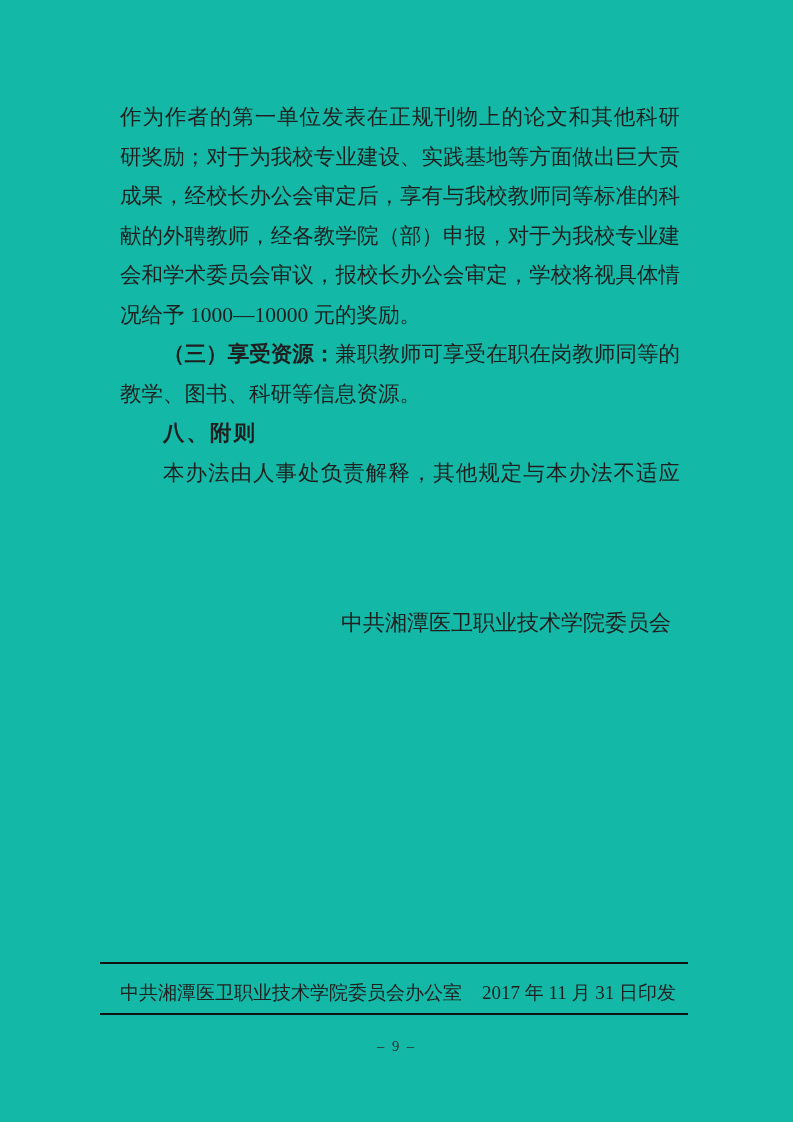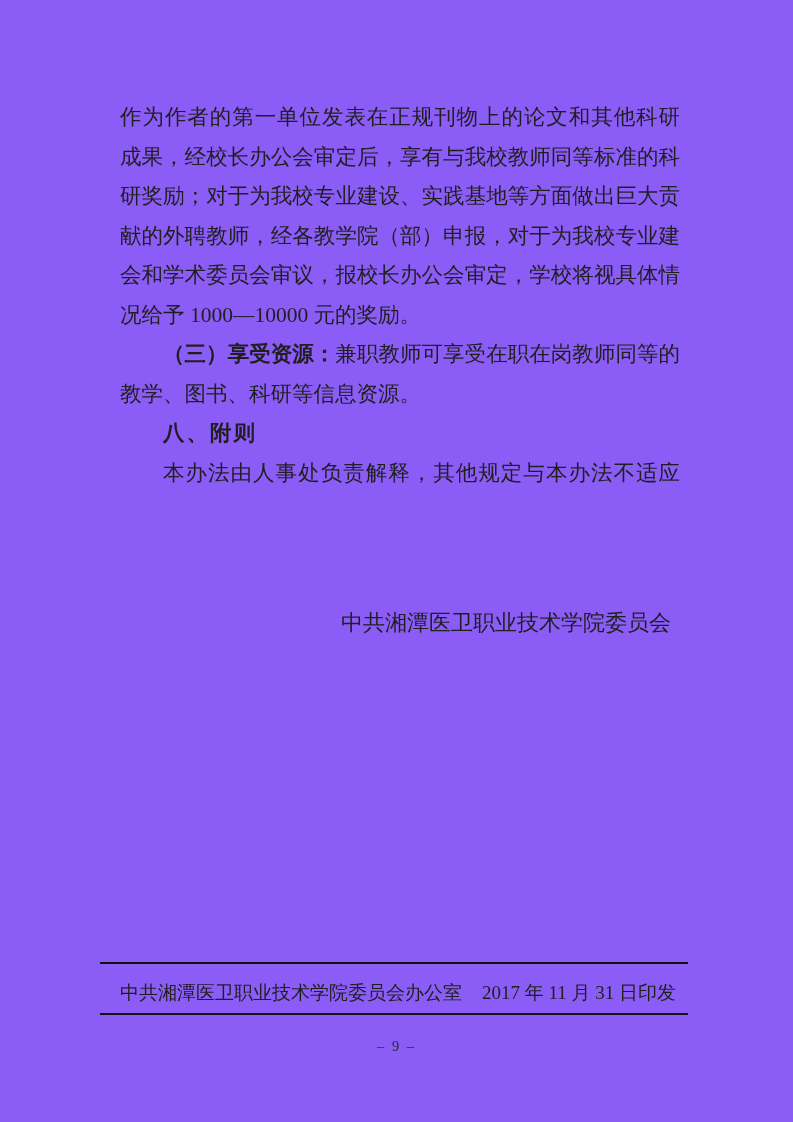--- a/index.html
+++ b/index.html
@@ -5,21 +5,21 @@
   html, body {
     margin: 0;
     padding: 0;
     background: #e8e8e8;
   }
   .page {
     position: relative;
     width: 793px;
     height: 1122px;
     margin: 0 auto;
-    background: #8b5cf6;
+    background: #14b8a6;
     overflow: hidden;
     color: #1f1f1f;
     font-family: "Liberation Serif", "DejaVu Serif", serif;
   }
   .doc-body {
     position: absolute;
     left: 120px;
     top: 98px;
     width: 560px;
   }
@@ -75,22 +75,22 @@
     letter-spacing: 2px;
   }
 </style>
 </head>
 <body>
 
 <div class="page">
 
   <div class="doc-body">
       <div class="line fill"><span>作为作者的第一单位发表在正规刊物上的论文和其他科研</span></div>
+      <div class="line fill"><span>研奖励；对于为我校专业建设、实践基地等方面做出巨大贡</span></div>
       <div class="line fill"><span>成果，经校长办公会审定后，享有与我校教师同等标准的科</span></div>
-      <div class="line fill"><span>研奖励；对于为我校专业建设、实践基地等方面做出巨大贡</span></div>
       <div class="line fill"><span>献的外聘教师，经各教学院（部）申报，对于为我校专业建设</span></div>
       <div class="line fill"><span>会和学术委员会审议，报校长办公会审定，学校将视具体情</span></div>
       <div class="line"><span>况给予 1000—10000 元的奖励。</span></div>
       <div class="line fill" style="text-indent: 2em;"><span class="bold">（三）享受资源：</span><span>兼职教师可享受在职在岗教师同等的</span></div>
       <div class="line"><span>教学、图书、科研等信息资源。</span></div>
       <div class="line" style="text-indent: 2em;"><span class="bold hei">八、附则</span></div>
       <div class="line fill" style="text-indent: 2em;"><span>本办法由人事处负责解释，其他规定与本办法不适应</span></div>
     </div>
 
   <div class="signature">

